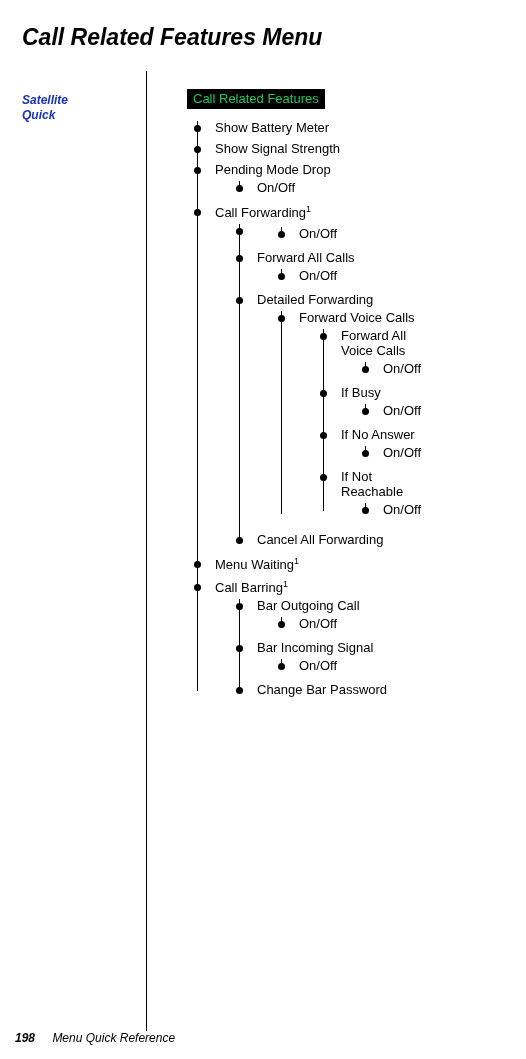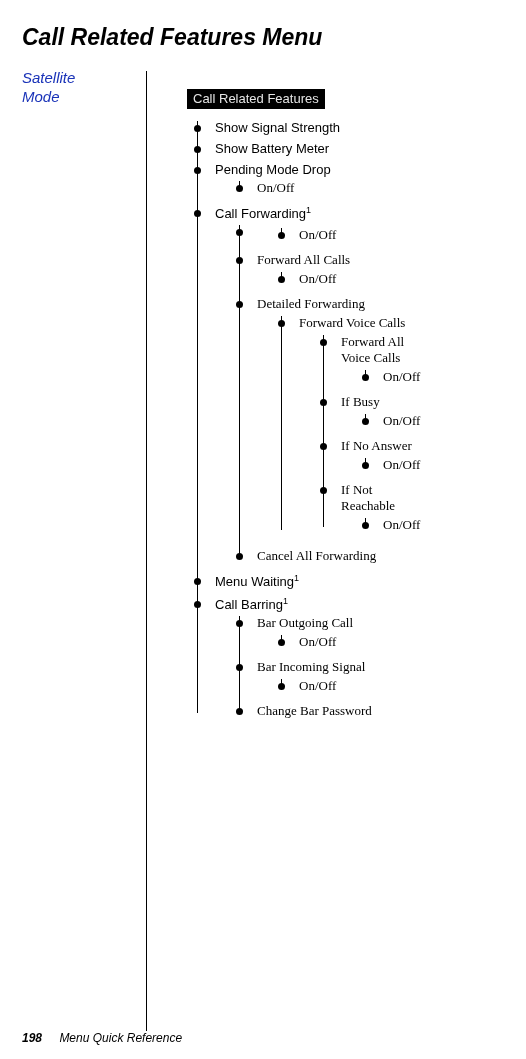--- a/index.html
+++ b/index.html
@@ -24,57 +24,57 @@
     margin: 2px 0 18px 0;
   }
   .body-row {
     display: flex;
     align-items: flex-start;
   }
   .side-label {
     width: 124px;
     flex: 0 0 124px;
     font-style: italic;
-    font-weight: 400;
+    font-weight: 700;
     color: #1a33b8;
-    font-size: 15px;
+    font-size: 12px;
     line-height: 1.25;
     padding-top: 0px;
+    margin-top: 24px;
   }
   .vrule {
     width: 1px;
     background: #000;
     align-self: stretch;
     min-height: 960px;
     flex: 0 0 1px;
     margin-top: 2px;
   }
   .tree-wrap {
     padding-left: 40px;
     padding-top: 20px;
     font-size: 13px;
   }
   .badge {
     display: inline-block;
     background: #000;
-    color: #e5e5e5;
+    color: #22c55e;
     padding: 2px 6px 3px 6px;
     font-size: 13px;
     margin-bottom: 8px;
   }
 
   ul.tree, ul.tree ul {
     list-style: none;
     margin: 0;
     padding: 0;
     position: relative;
   }
   ul.tree ul {
     margin-left: 14px;
-    font-family: Liberation Serif, serif;
   }
 
   
   ul.tree::before,
   ul.tree ul::before {
     content: "";
     position: absolute;
     left: 10px;
     top: 4px;
     bottom: 12px;
@@ -111,21 +111,21 @@
     background: #000;
   }
 
   .sup {
     font-size: 9px;
     vertical-align: super;
   }
 
   .footer {
     position: absolute;
-    left: 22px;
+    left: 15px;
     bottom: 14px;
     font-size: 12px;
   }
   .footer .pg {
     font-weight: 700;
     font-style: italic;
     margin-right: 14px;
   }
   .footer .chap {
     font-style: italic;
@@ -135,32 +135,32 @@
 <body>
 
 <div class="page">
 
   <div class="title">Call Related Features Menu</div>
 
   <div class="body-row">
 
     <div class="side-label">
       <span>Satellite</span><br>
-      <span>Mode</span>
+      <span>Quick</span>
     </div>
 
     <div class="vrule"></div>
 
     <div class="tree-wrap">
 
       <span class="badge">Call Related Features</span>
 
       <ul class="tree">
+        <li><span>Show Battery Meter</span></li>
         <li><span>Show Signal Strength</span></li>
-        <li><span>Show Battery Meter</span></li>
         <li>
           <span>Pending Mode Drop</span>
           <ul>
             <li><span>On/Off</span></li>
           </ul>
         </li>
         <li>
           <span>Call Forwarding</span><span class="sup">1</span>
           <ul>
             <li>

